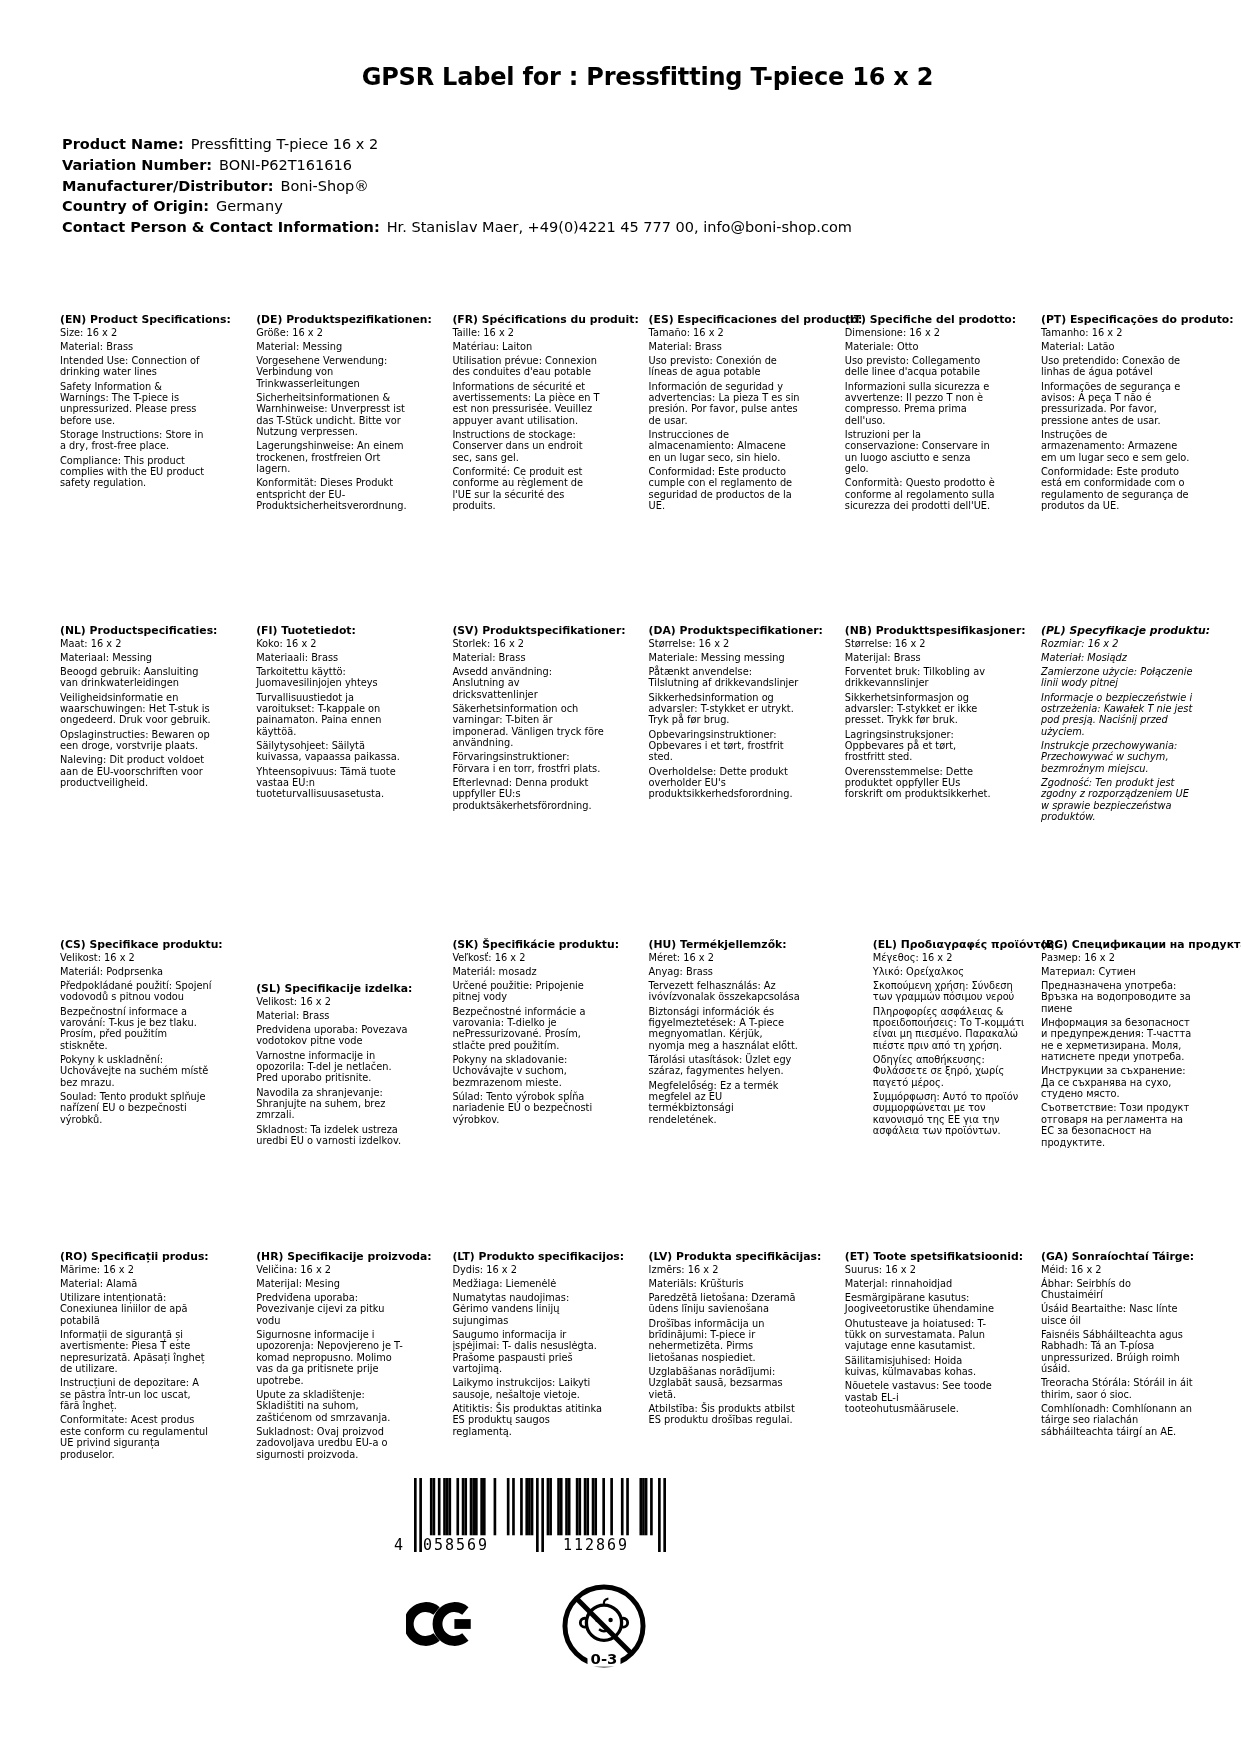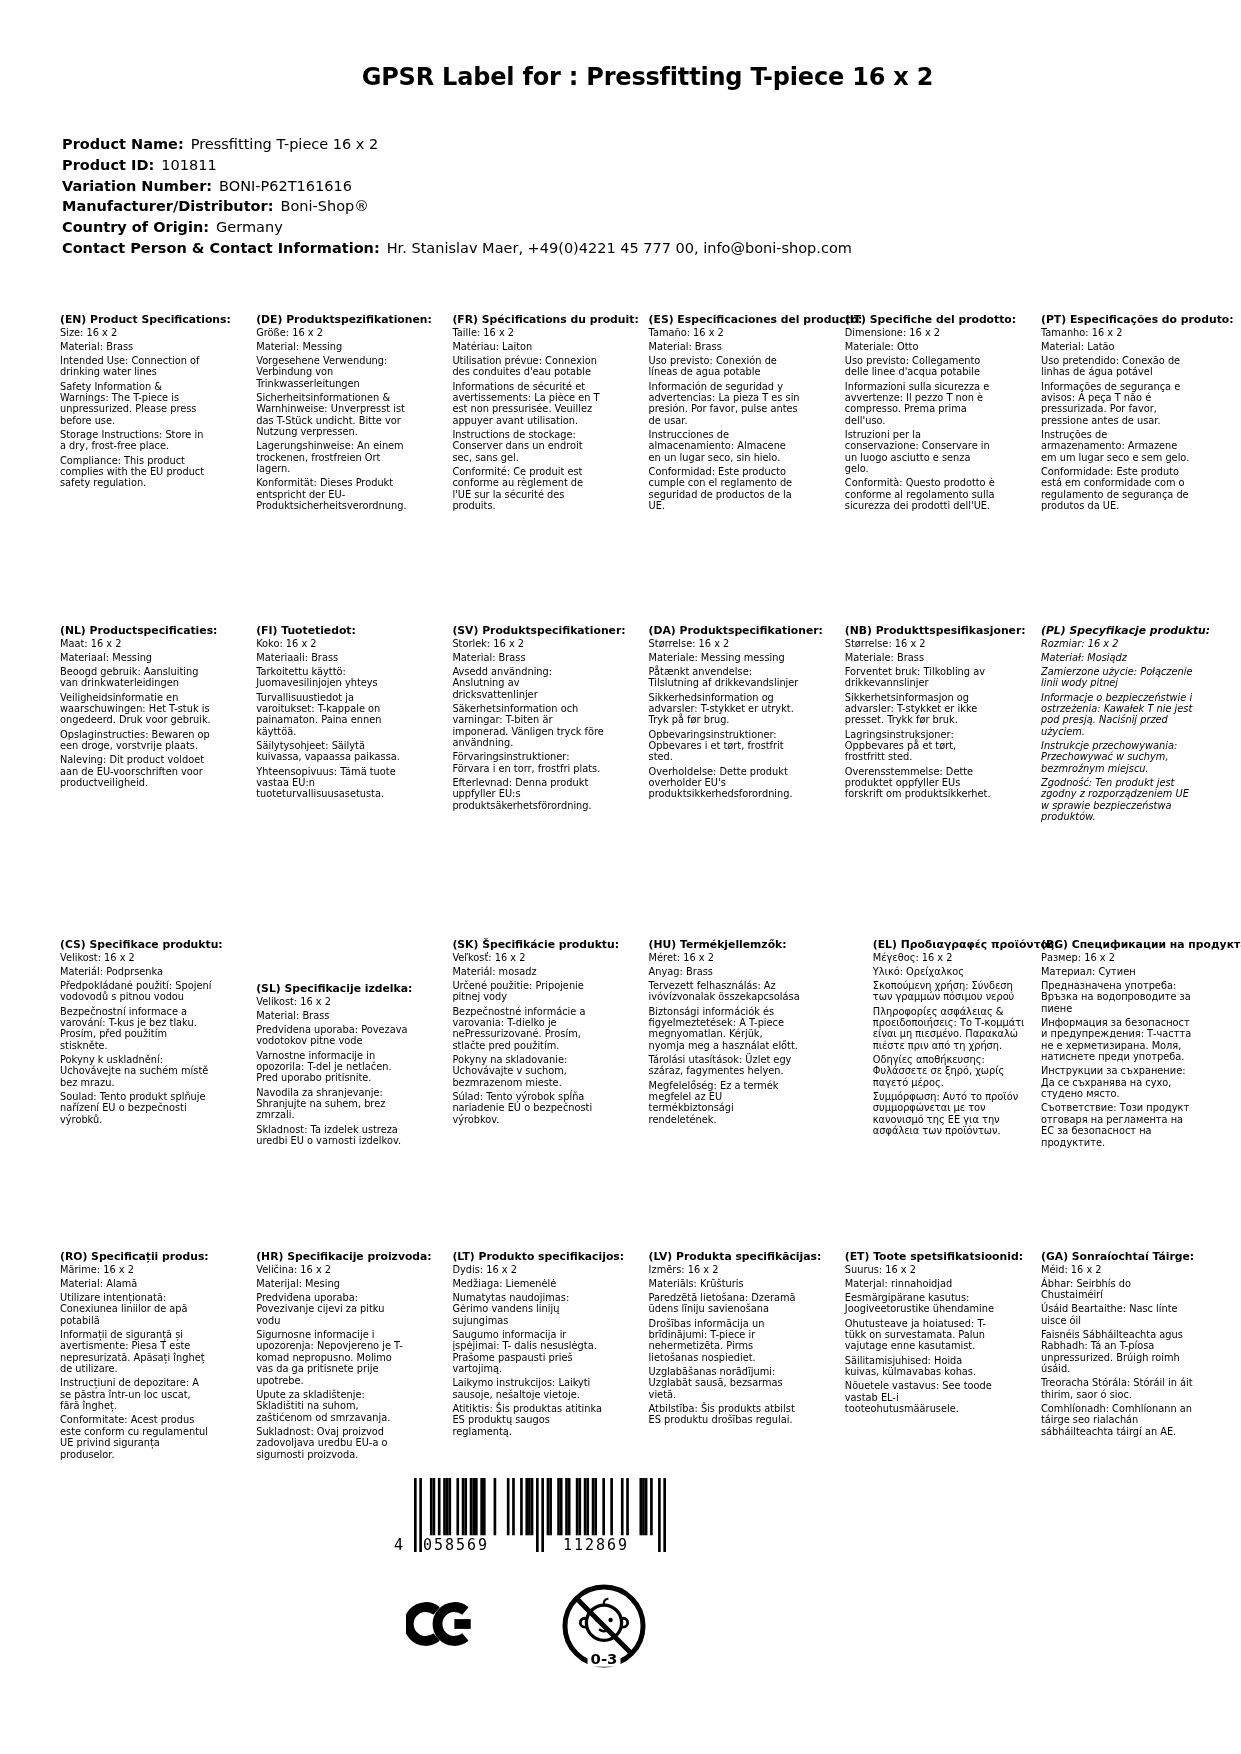--- a/index.html
+++ b/index.html
@@ -29,21 +29,20 @@
   .age-warning{position:absolute;left:560px;top:1582px;}
   .sr{position:absolute;width:1px;height:1px;overflow:hidden;clip-path:inset(50%);white-space:nowrap;}
 </style>
 </head>
 <body>
 
 <div class="title">GPSR Label for : Pressfitting T-piece 16 x 2</div>
 
 <div class="product-info">
     <div class="pf-row"><span class="pf-label">Product Name:</span><span class="pf-value">Pressfitting T-piece 16 x 2</span></div>
-    <div class="pf-row"><span class="pf-label">Product ID:</span><span class="pf-value">101811</span></div>
     <div class="pf-row"><span class="pf-label">Variation Number:</span><span class="pf-value">BONI-P62T161616</span></div>
     <div class="pf-row"><span class="pf-label">Manufacturer/Distributor:</span><span class="pf-value">Boni-Shop®</span></div>
     <div class="pf-row"><span class="pf-label">Country of Origin:</span><span class="pf-value">Germany</span></div>
     <div class="pf-row"><span class="pf-label">Contact Person &amp; Contact Information:</span><span class="pf-value">Hr. Stanislav Maer, +49(0)4221 45 777 00, info@boni-shop.com</span></div>
   </div>
 
 <div>
     <div class="lang-block" style="left: 60px; top: 314px;">
       <div class="lb-heading">(EN) Product Specifications:</div>
       <p>Size: 16 x 2</p>
@@ -130,21 +129,21 @@
       <p>Størrelse: 16 x 2</p>
       <p>Materiale: Messing messing</p>
       <p>Påtænkt anvendelse: Tilslutning af drikkevandslinjer</p>
       <p>Sikkerhedsinformation og advarsler: T-stykket er utrykt. Tryk på før brug.</p>
       <p>Opbevaringsinstruktioner: Opbevares i et tørt, frostfrit sted.</p>
       <p>Overholdelse: Dette produkt overholder EU's produktsikkerhedsforordning.</p>
     </div>
     <div class="lang-block" style="left: 844.8px; top: 625px;">
       <div class="lb-heading">(NB) Produkttspesifikasjoner:</div>
       <p>Størrelse: 16 x 2</p>
-      <p>Materiale: Brass</p>
+      <p>Materijal: Brass</p>
       <p>Forventet bruk: Tilkobling av drikkevannslinjer</p>
       <p>Sikkerhetsinformasjon og advarsler: T-stykket er ikke presset. Trykk før bruk.</p>
       <p>Lagringsinstruksjoner: Oppbevares på et tørt, frostfritt sted.</p>
       <p>Overensstemmelse: Dette produktet oppfyller EUs forskrift om produktsikkerhet.</p>
     </div>
     <div class="lang-block" style="left: 1041px; top: 625px; font-style: italic;">
       <div class="lb-heading">(PL) Specyfikacje produktu:</div>
       <p>Rozmiar: 16 x 2</p>
       <p>Materiał: Mosiądz</p>
       <p>Zamierzone użycie: Połączenie linii wody pitnej</p>

